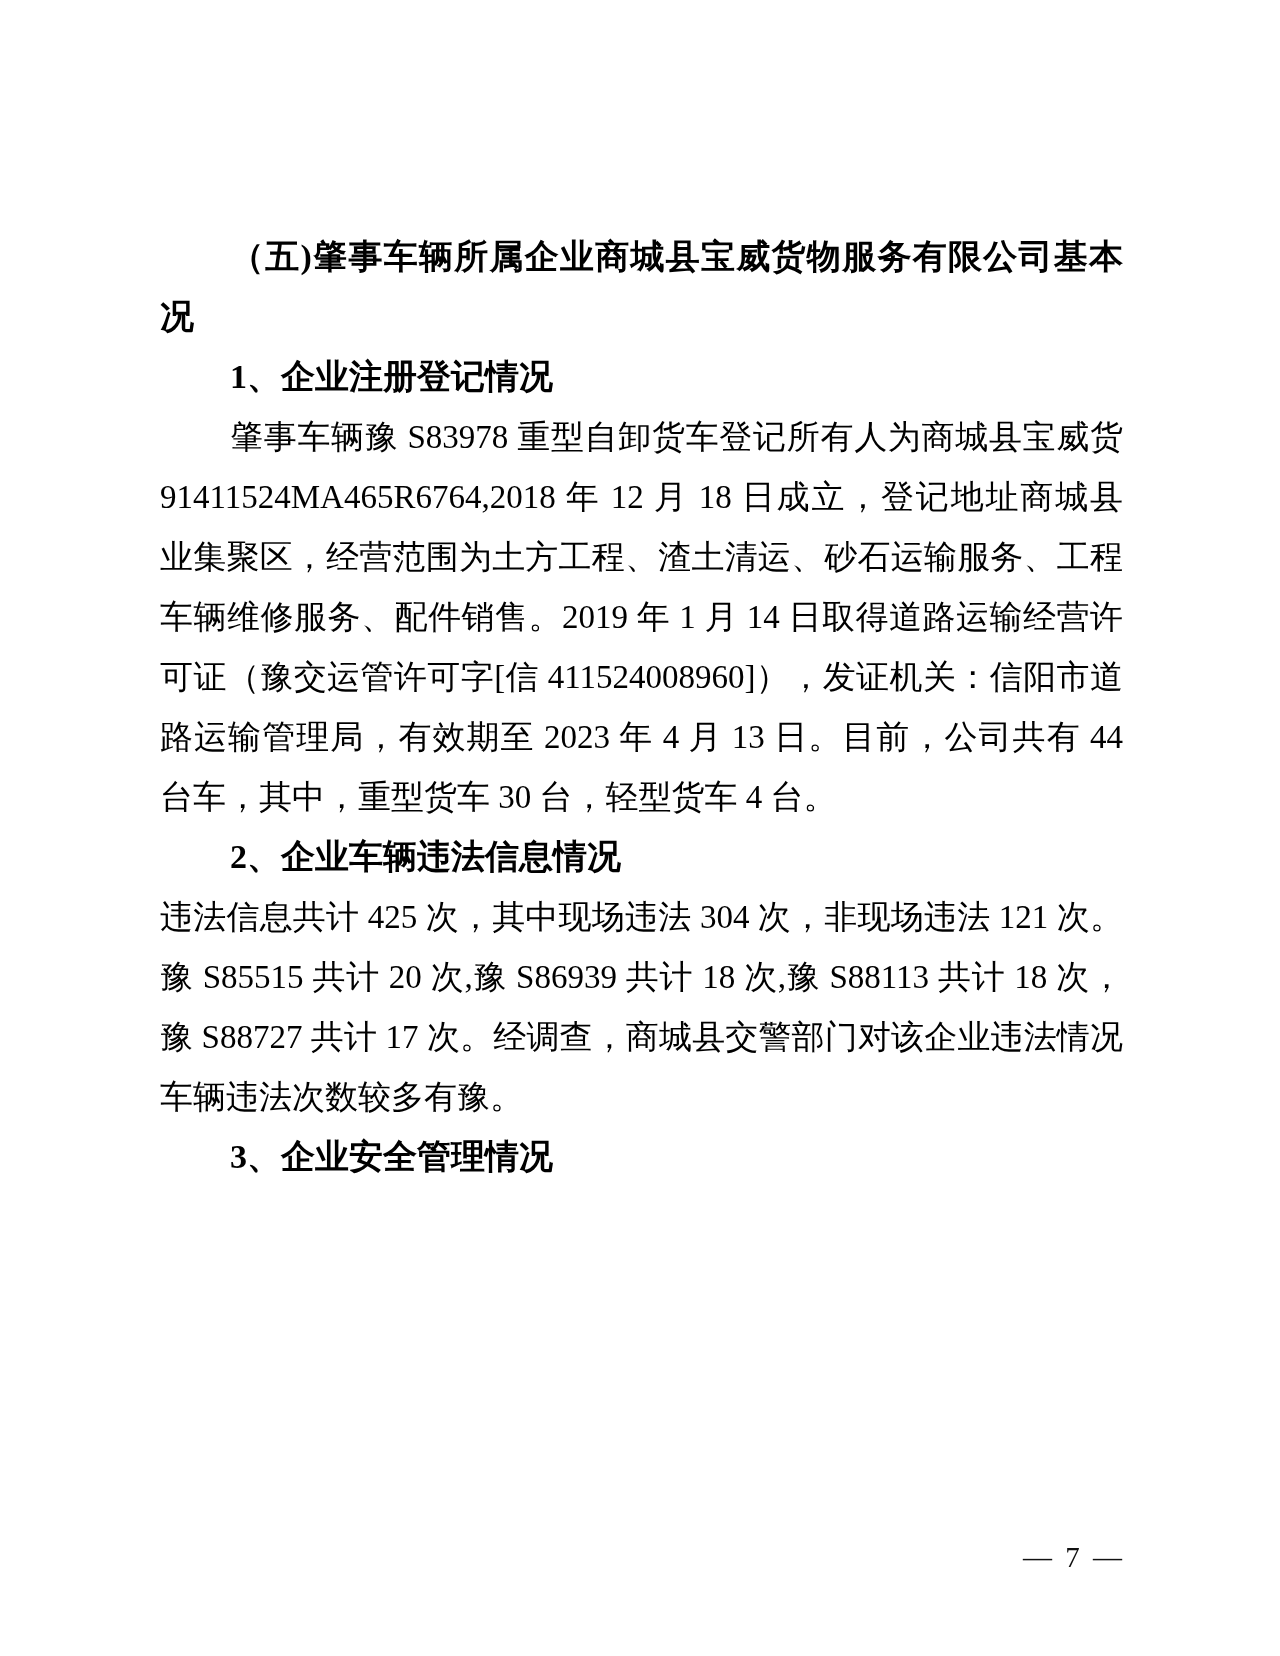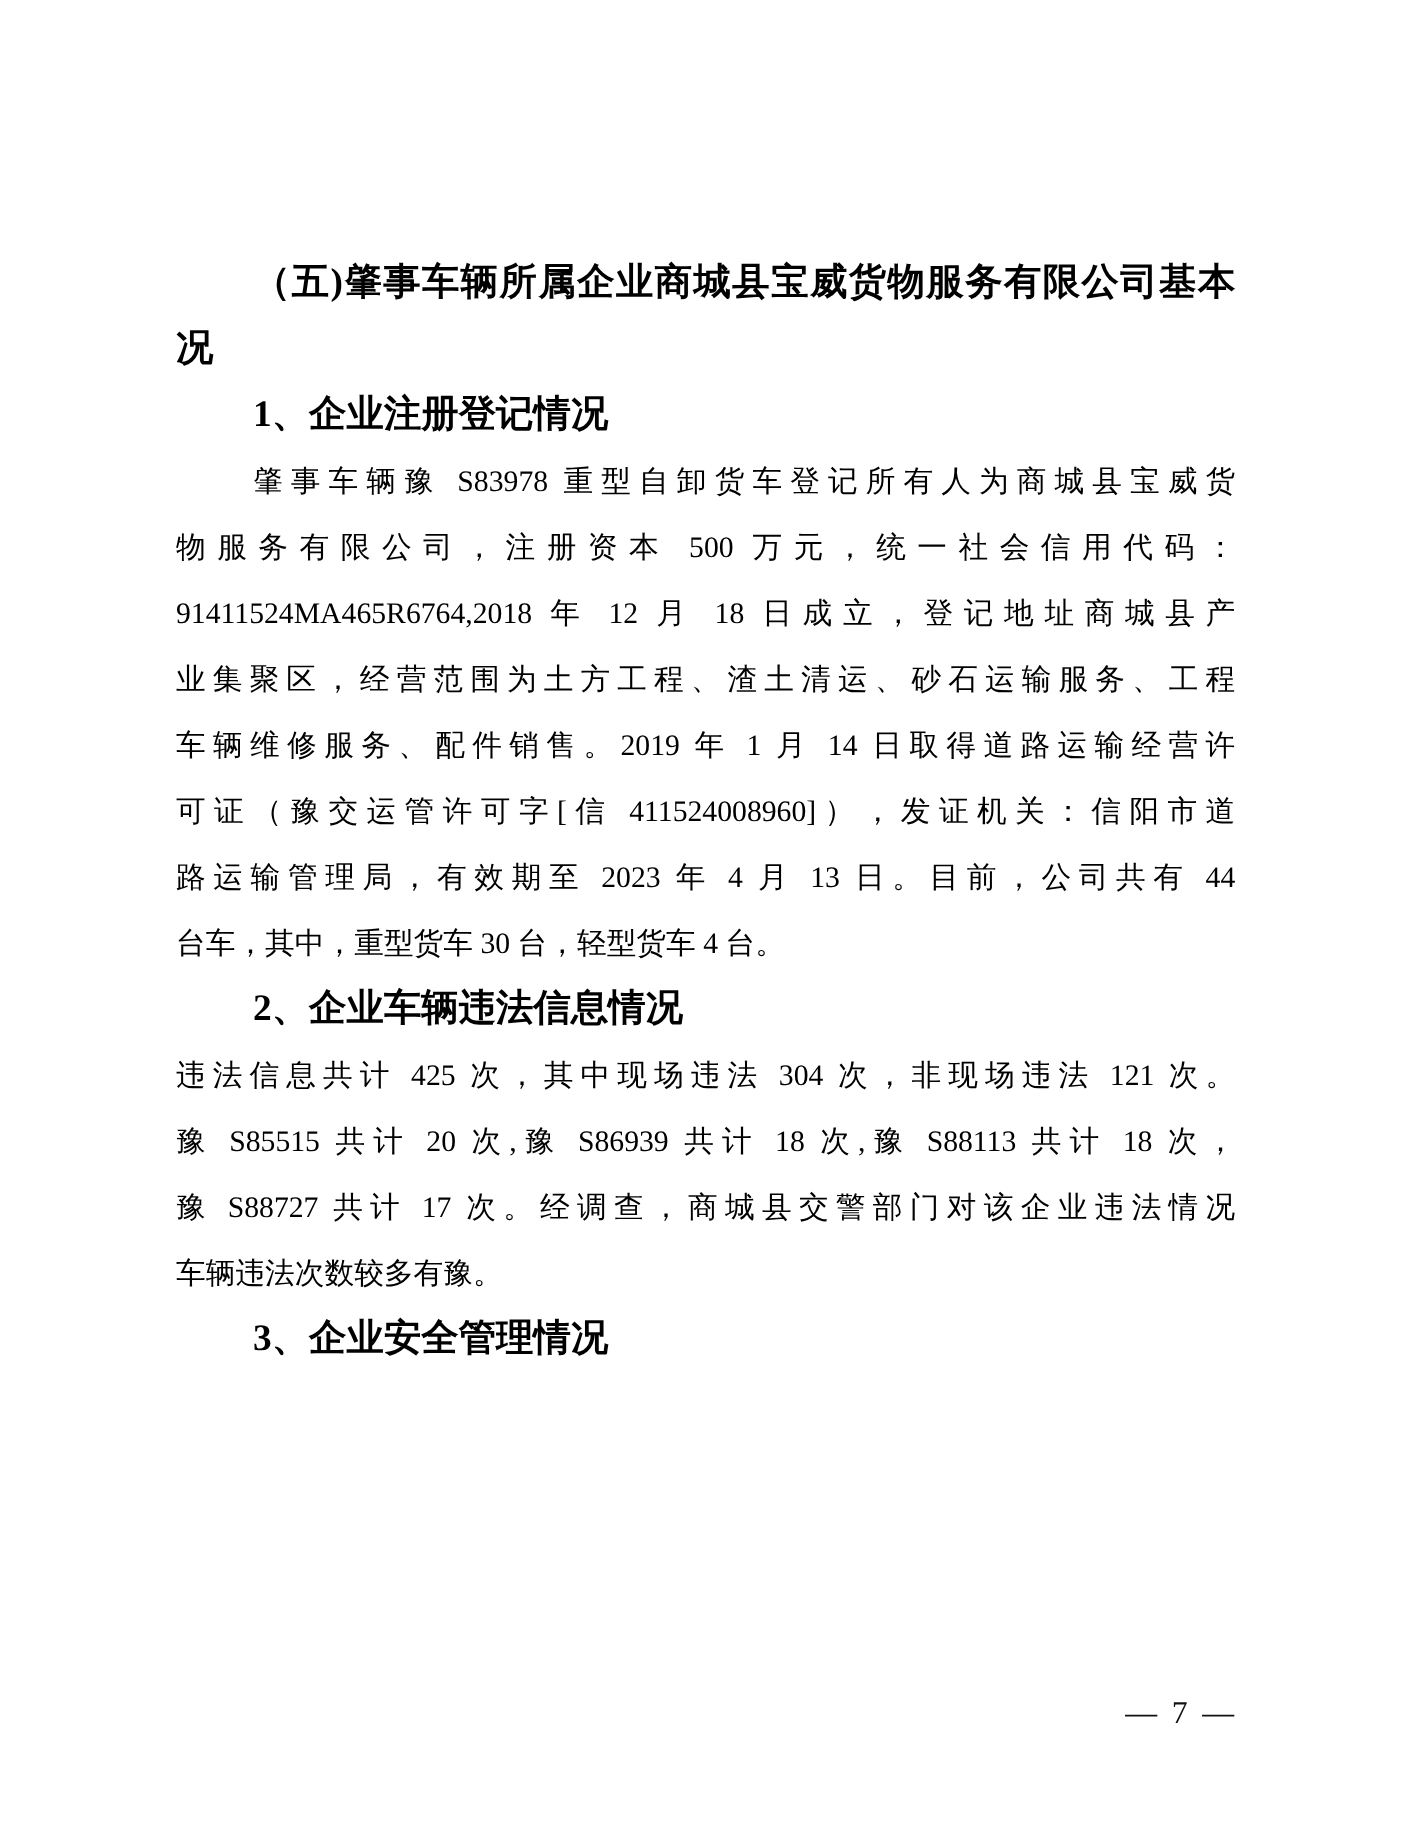--- a/index.html
+++ b/index.html
@@ -13,21 +13,21 @@
     font-family: "Liberation Serif", "DejaVu Serif", serif;
     overflow: hidden;
   }
   .doc {
     position: absolute;
     left: 160px;
     top: 227px;
     width: 963px;
   }
   .ln {
-    font-size: 27px;
+    font-size: 33px;
     line-height: 60px;
     height: 60px;
     overflow: hidden;
     white-space: nowrap;
     text-align: left;
   }
   .jf {
     white-space: normal;
     text-align: justify;
     text-align-last: justify;
@@ -46,21 +46,20 @@
 </style>
 </head>
 <body>
 
 <div class="page">
   <div class="doc">
     <div class="ln h ind jf">（五)肇事车辆所属企业商城县宝威货物服务有限公司基本情</div>
     <div class="ln h">况</div>
     <div class="ln h ind">1、企业注册登记情况</div>
     <div class="ln ind jf">肇事车辆豫 S83978 重型自卸货车登记所有人为商城县宝威货</div>
-    <div class="ln jf">物服务有限公司，注册资本 500 万元，统一社会信用代码：</div>
     <div class="ln jf">91411524MA465R6764,2018 年 12 月 18 日成立，登记地址商城县产</div>
     <div class="ln jf">业集聚区，经营范围为土方工程、渣土清运、砂石运输服务、工程</div>
     <div class="ln jf">车辆维修服务、配件销售。2019 年 1 月 14 日取得道路运输经营许</div>
     <div class="ln jf">可证（豫交运管许可字[信 411524008960]），发证机关：信阳市道</div>
     <div class="ln jf">路运输管理局，有效期至 2023 年 4 月 13 日。目前，公司共有 44</div>
     <div class="ln">台车，其中，重型货车 30 台，轻型货车 4 台。</div>
     <div class="ln h ind">2、企业车辆违法信息情况</div>
     <div class="ln jf">违法信息共计 425 次，其中现场违法 304 次，非现场违法 121 次。</div>
     <div class="ln jf">豫 S85515 共计 20 次,豫 S86939 共计 18 次,豫 S88113 共计 18 次，</div>
     <div class="ln jf">豫 S88727 共计 17 次。经调查，商城县交警部门对该企业违法情况</div>

